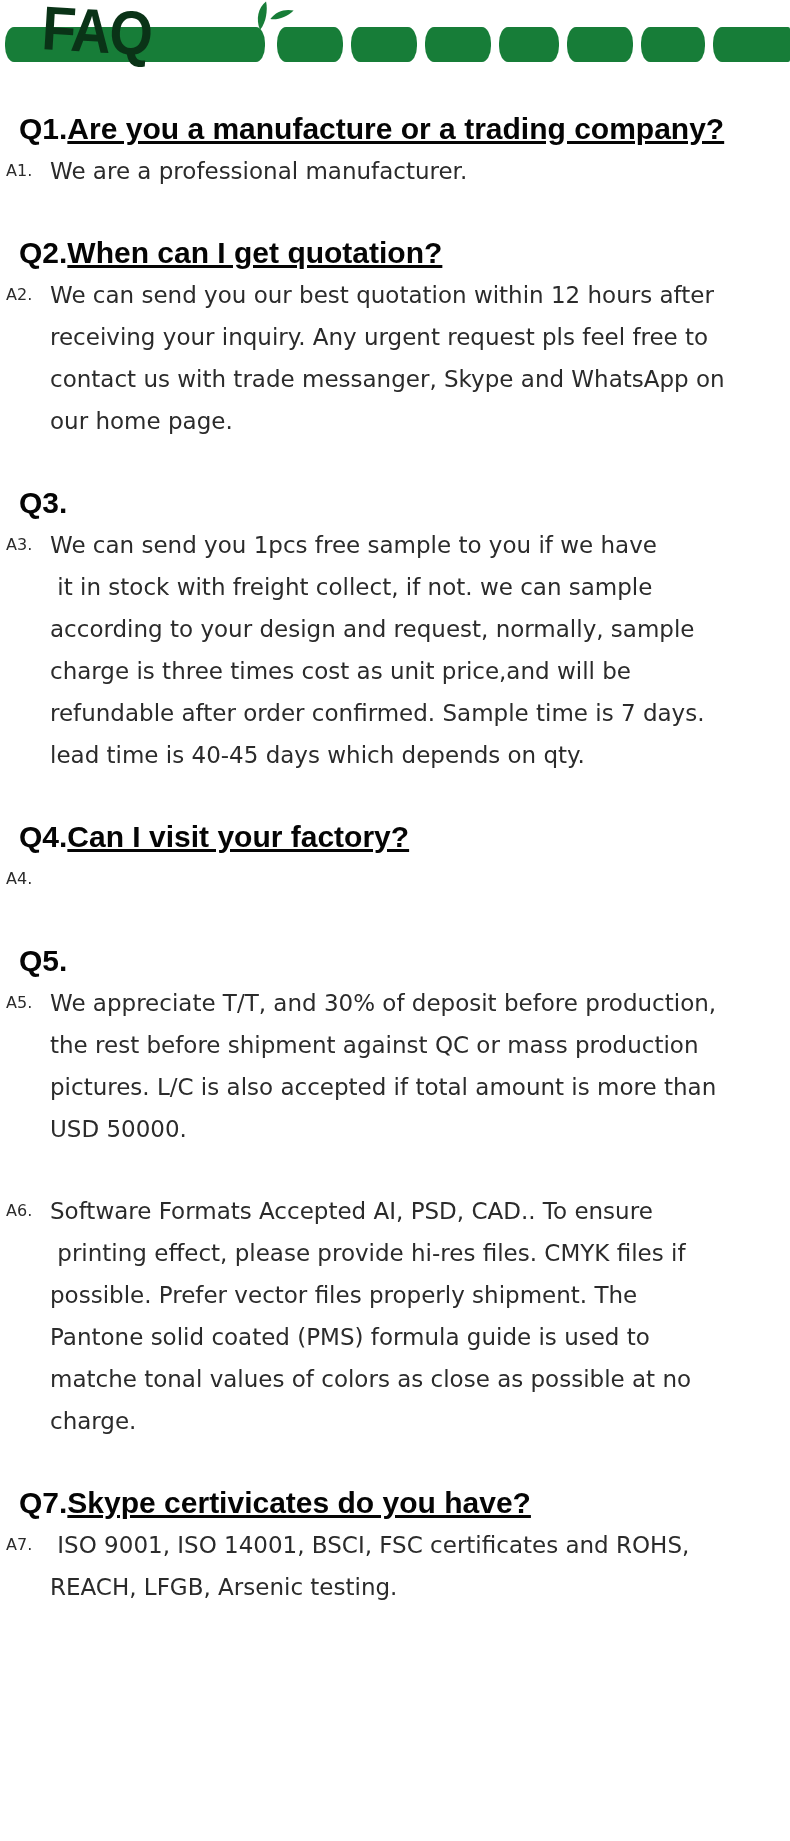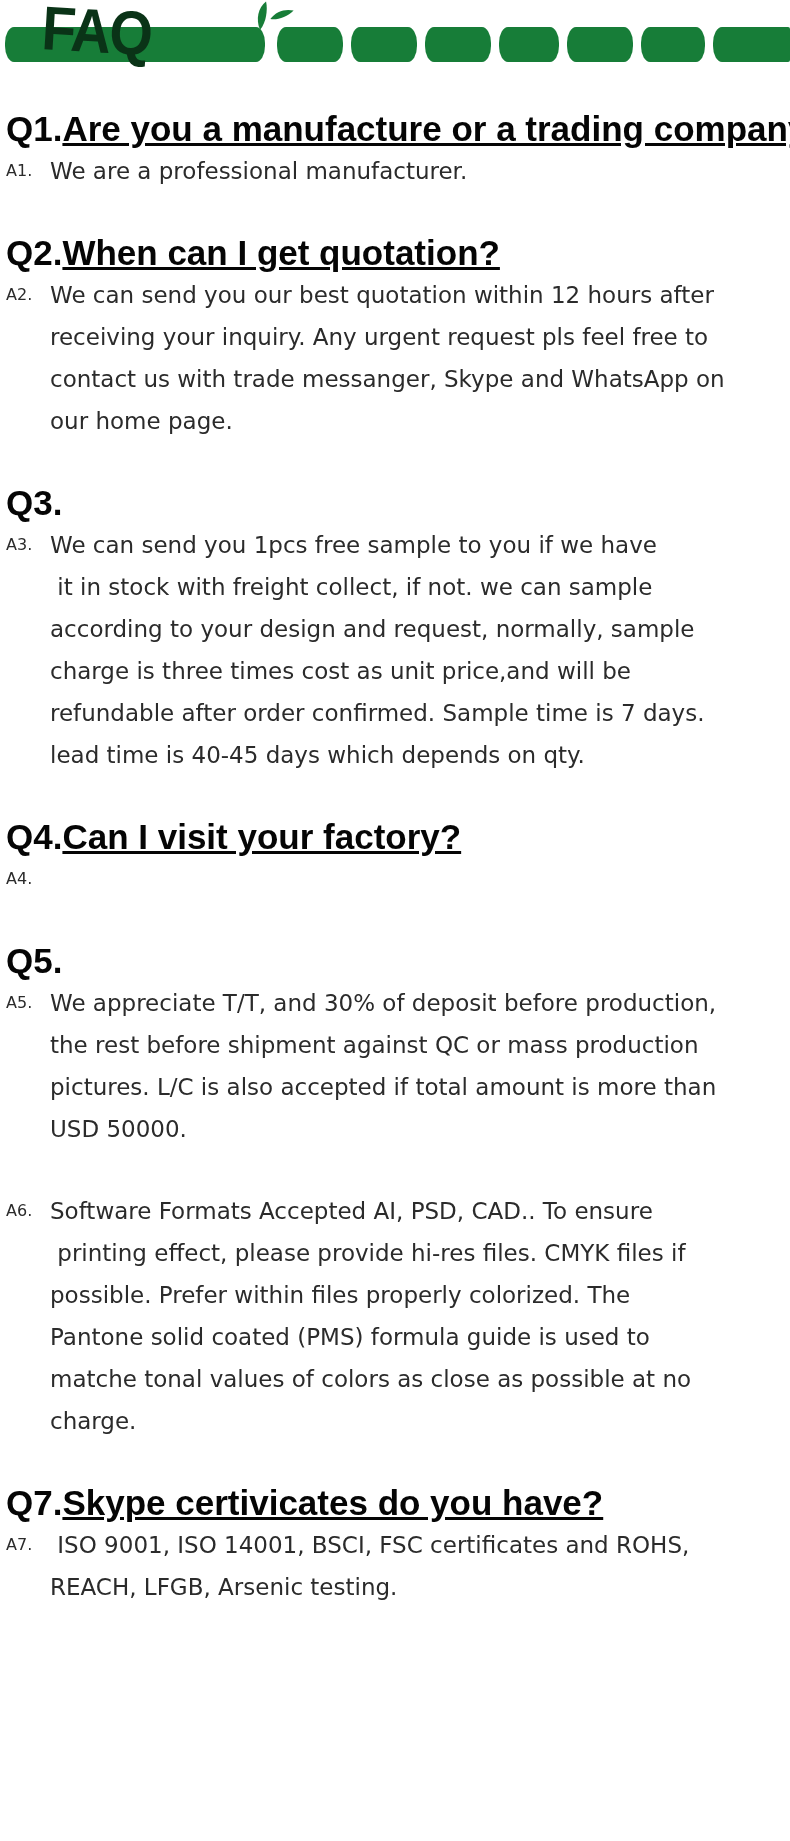--- a/index.html
+++ b/index.html
@@ -70,23 +70,24 @@
     padding: 46px 8px 0 6px;
   }
   .qa-section { margin-bottom: 40px; }
   .qa-section:last-child { margin-bottom: 0; }
 
   .q-row, .a-row { display: flex; align-items: flex-start; }
 
   .q-row {
     font-family: "Liberation Sans", sans-serif;
     font-weight: bold;
-    font-size: 35px;
+    font-size: 30px;
     line-height: 42px;
     color: #050505;
+    margin-left: 13px;
   }
   .q-label { flex: 0 0 44px; white-space: pre; }
   .q-text  { white-space: pre; text-decoration: underline; }
 
   .a-row {
     font-family: "DejaVu Sans", sans-serif;
     font-size: 23px;
     line-height: 42px;
     color: #2b2b2b;
   }
@@ -177,21 +178,21 @@
 pictures. L/C is also accepted if total amount is more than
 USD 50000.</div>
     </div>
   </section>
 
   <section class="qa-section">
     <div class="a-row">
       <span class="a-label">A6.</span>
       <div class="a-text">Software Formats Accepted AI, PSD, CAD.. To ensure
  printing effect, please provide hi-res files. CMYK files if
-possible. Prefer within files properly colorized. The
+possible. Prefer vector files properly shipment. The
 Pantone solid coated (PMS) formula guide is used to
 matche tonal values of colors as close as possible at no
 charge.</div>
     </div>
   </section>
 
   <section class="qa-section">
     <div class="q-row">
       <span class="q-label">Q7.</span>
       <div class="q-text">Skype certivicates do you have?</div>

